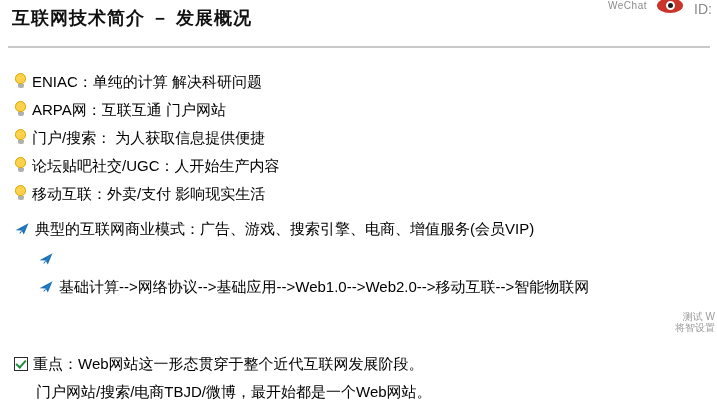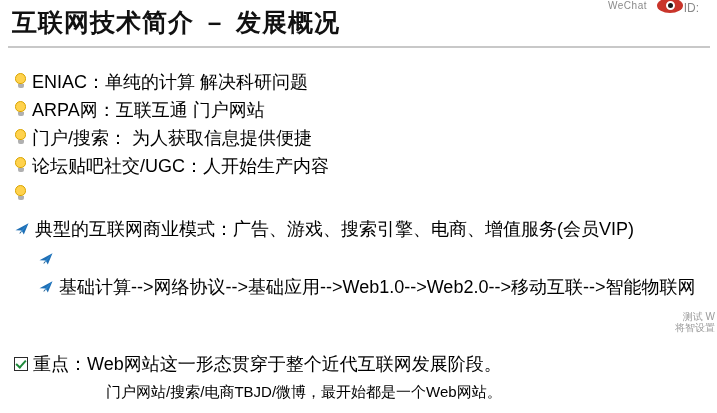--- a/index.html
+++ b/index.html
@@ -48,31 +48,31 @@
     width: 9px;
     height: 9px;
     border-radius: 50%;
     background: #1a1a1a;
     border: 2px solid #ffffff;
     box-sizing: border-box;
   }
   .wm-id {
     position: absolute;
     top: 1px;
-    right: 18px;
-    font-size: 12px;
+    right: 5px;
+    font-size: 14px;
     color: #8a8a8a;
   }
 
   
   .title {
     position: absolute;
     left: 12px;
     top: 6px;
-    font-size: 25px;
+    font-size: 18px;
     font-weight: bold;
     letter-spacing: 1px;
     color: #111111;
     white-space: nowrap;
   }
   .title-rule {
     position: absolute;
     left: 8px;
     top: 46px;
     width: 702px;
@@ -83,21 +83,21 @@
   
   .bullets-1 {
     position: absolute;
     left: 14px;
     top: 72px;
   }
   .line {
     display: flex;
     align-items: flex-start;
     margin-bottom: 8px;
-    font-size: 18px;
+    font-size: 15px;
     line-height: 20px;
     white-space: nowrap;
   }
   .line .txt {
     padding-left: 2px;
   }
 
   
   .bulb {
     position: relative;
@@ -237,20 +237,21 @@
           <span class="glass"></span>
           <span class="base"></span>
         </span>
       <span class="txt">论坛贴吧社交/UGC：人开始生产内容</span>
     </div>
     <div class="line">
       <span class="bulb">
           <span class="glass"></span>
           <span class="base"></span>
         </span>
+      <span class="txt">移动互联：外卖/支付 影响现实生活</span>
     </div>
   </div>
 
   <div class="bullets-2">
     <div class="line">
       <span class="plane">
         <svg width="16" height="16" viewBox="0 0 16 16">
           <path d="M1.5 9.2 L14.5 2.2 L9.8 13.4 L7.6 9.6 Z" fill="#1f6fb5"></path>
           <path d="M7.6 9.6 L14.5 2.2 L6.6 12.2 Z" fill="#2f93dd"></path>
           <path d="M5.2 12.5 L7.6 9.6 L6.6 12.2 Z" fill="#16517f"></path>

